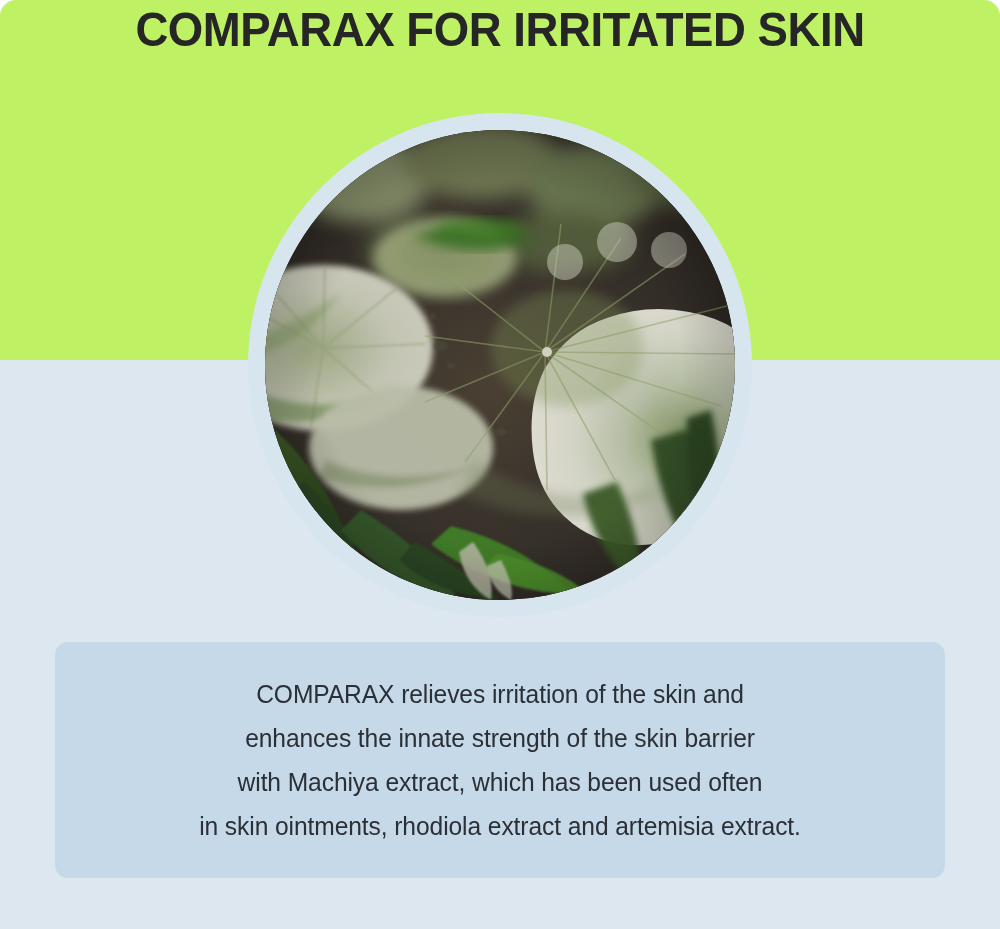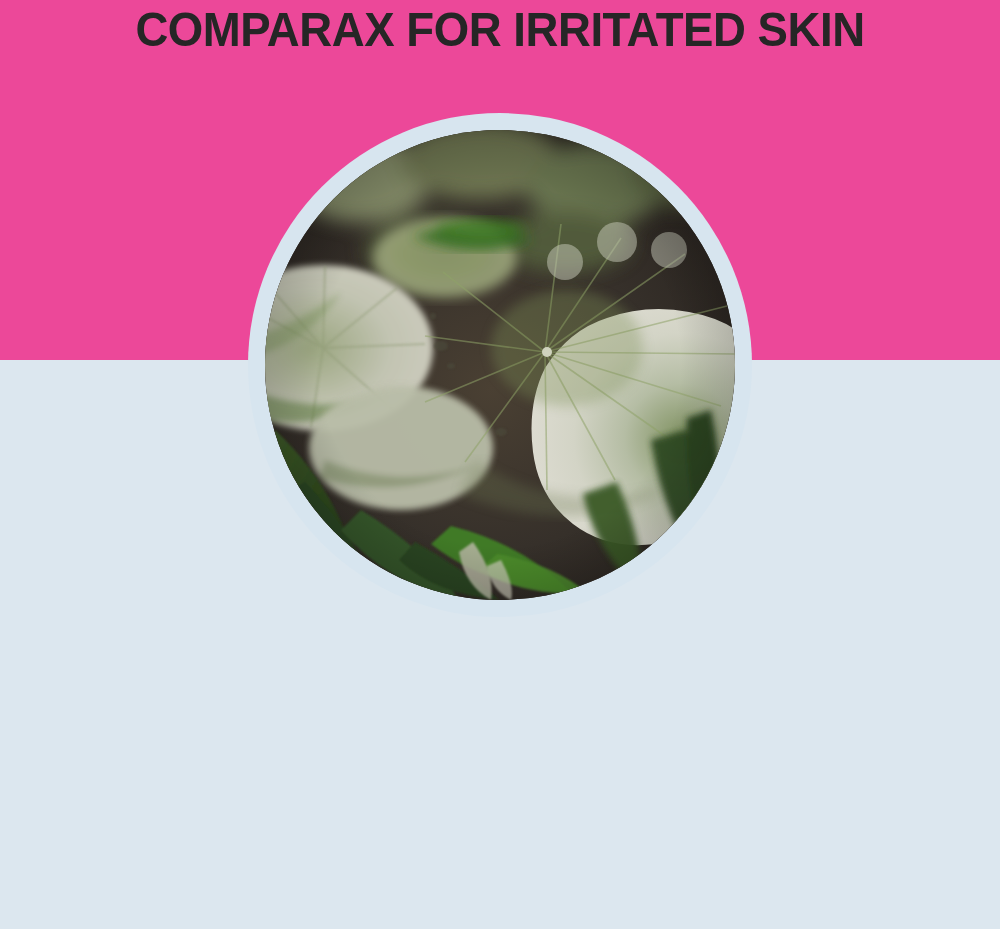--- a/index.html
+++ b/index.html
@@ -7,21 +7,22 @@
   html, body {
     width:1000px; height:929px;
     background:#ffffff;
     font-family:"Liberation Sans", sans-serif;
     overflow:hidden;
   }
 
   #page {
     position:relative;
     width:1000px; height:929px;
-    background:#ec4899;
+    background:#bef264;
+    border-radius:16px;
   }
 
   
   .band {
     position:absolute;
     left:0; top:360px;
     width:1000px; height:569px;
     background:#dce7ef;
   }
 
@@ -255,14 +256,20 @@
       </g>
 
       <radialGradient id="vig" cx="50%" cy="50%" r="62%">
         <stop offset="62%" stop-color="#000000" stop-opacity="0"></stop>
         <stop offset="100%" stop-color="#000000" stop-opacity="0.34"></stop>
       </radialGradient>
       <rect width="470" height="470" fill="url(#vig)"></rect>
     </svg>
   </div>
 
+  <div class="desc-panel">
+    <p class="desc-text">COMPARAX relieves irritation of the skin and
+enhances the innate strength of the skin barrier
+with Machiya extract, which has been used often
+in skin ointments, rhodiola extract and artemisia extract.</p>
+  </div>
 
 </div>
 
 </body></html>

